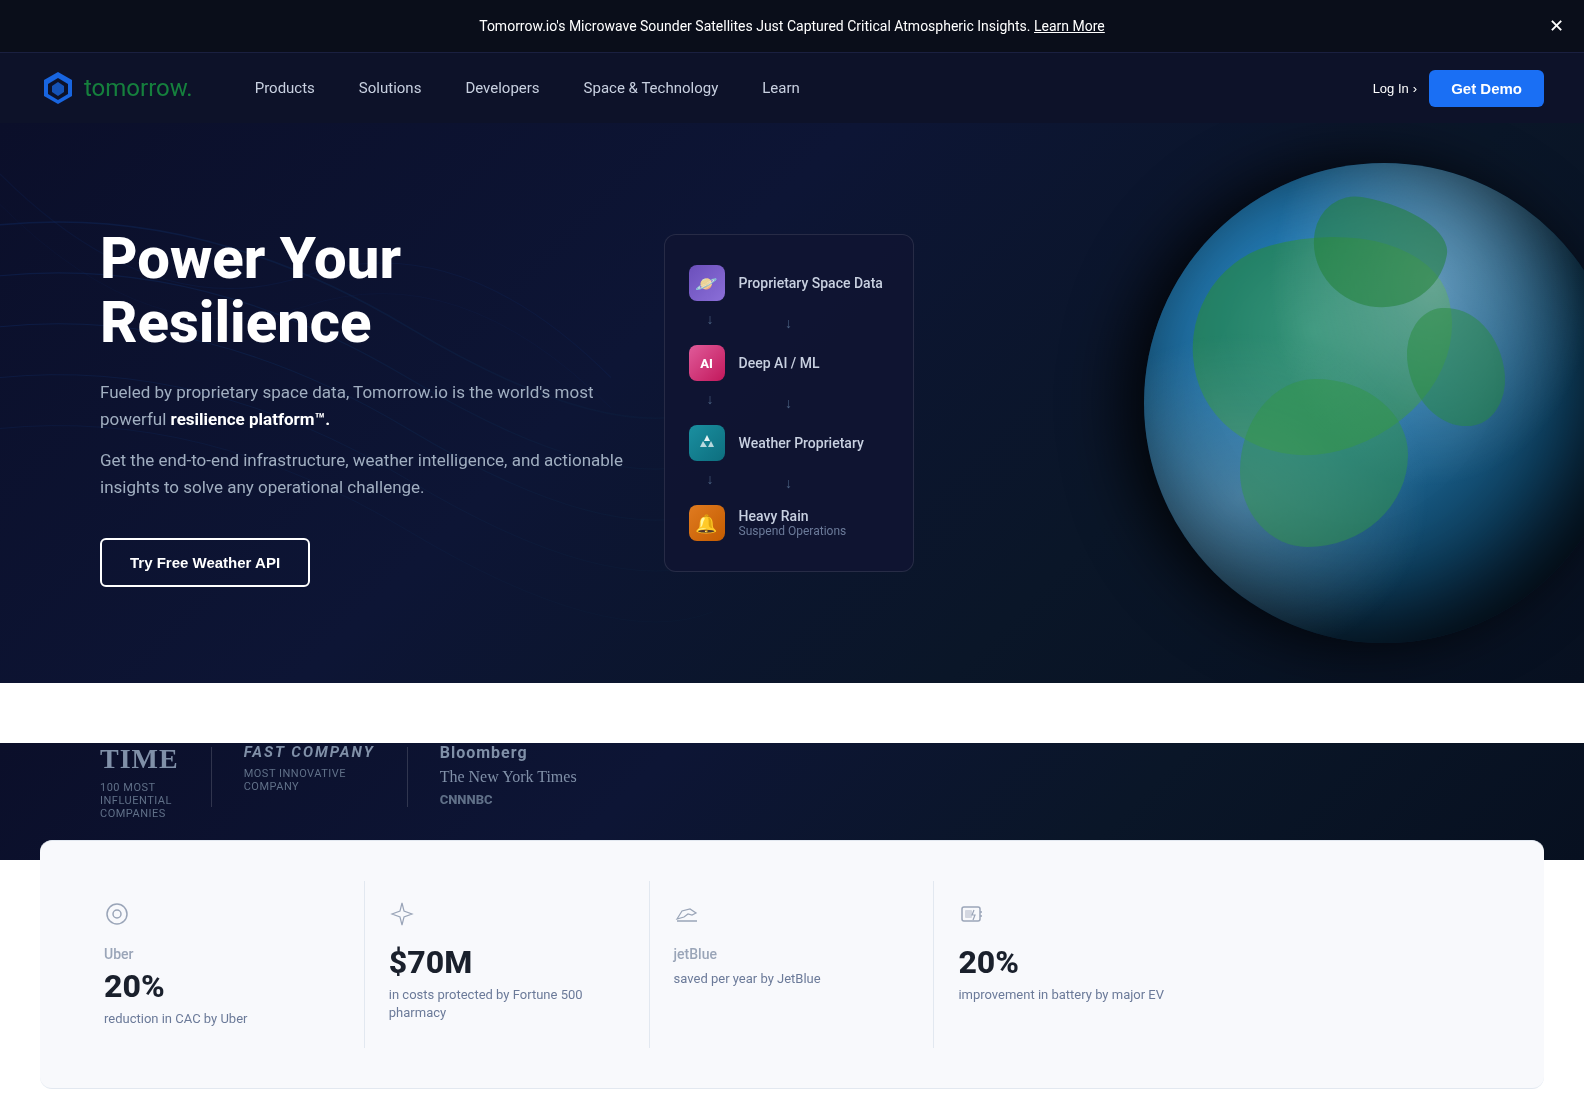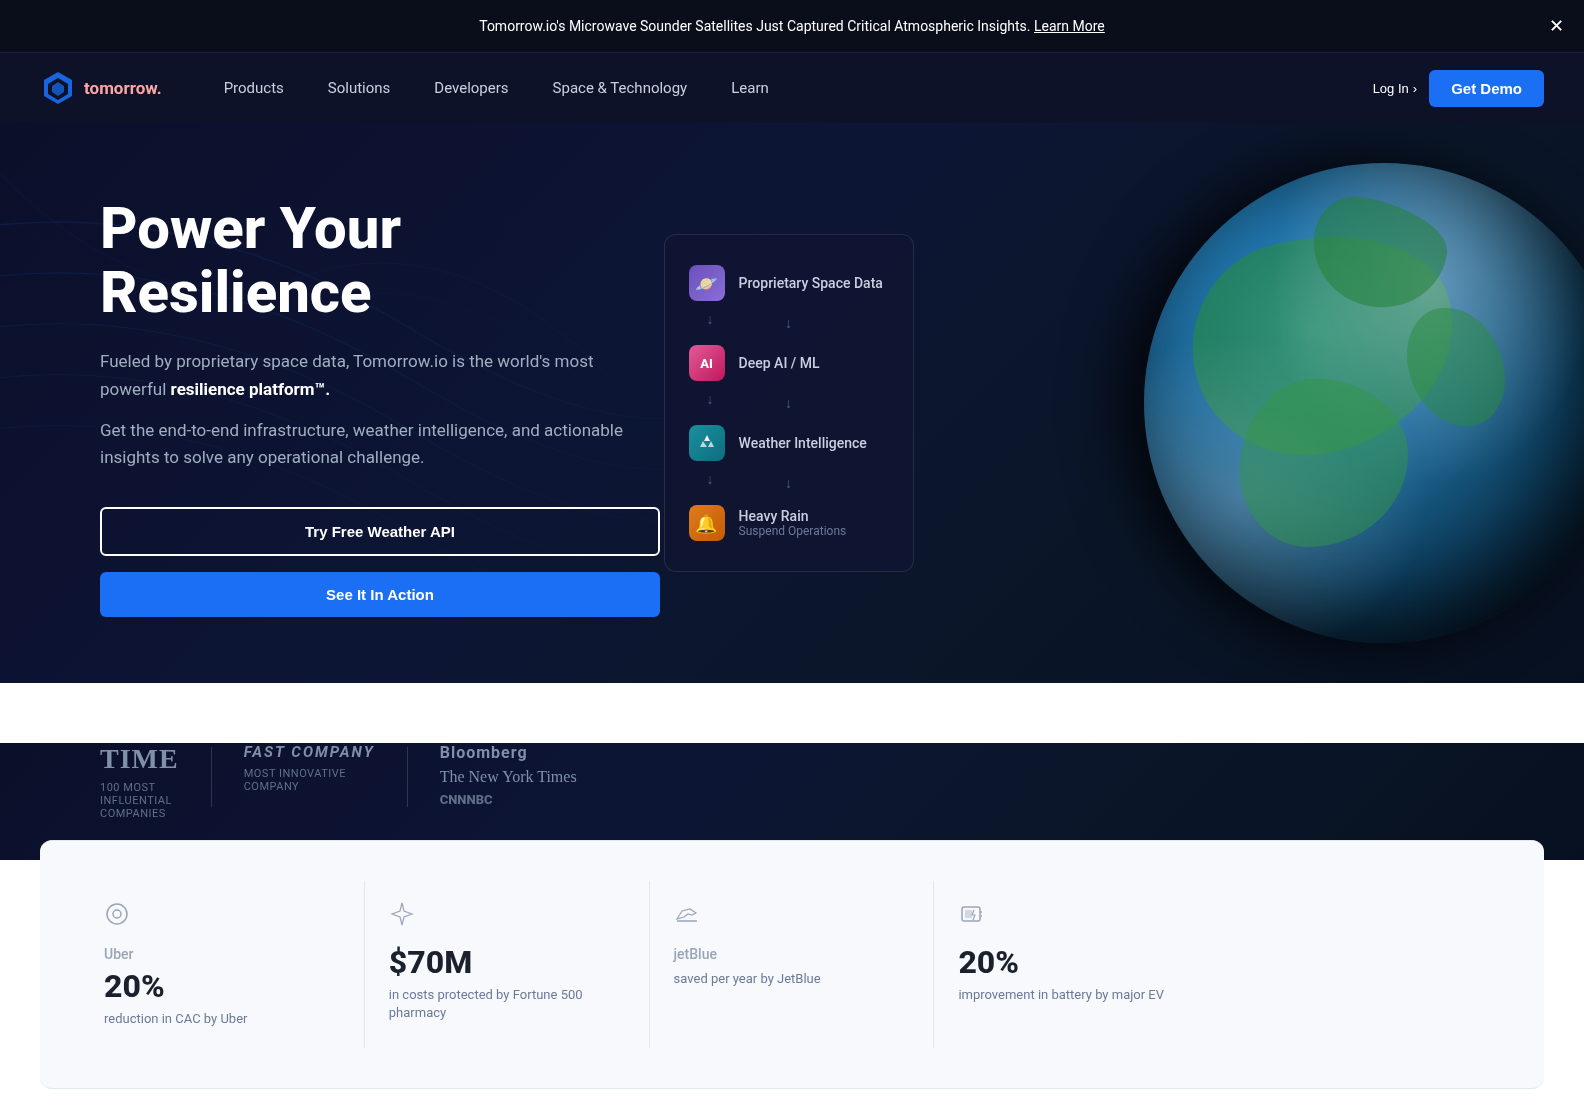--- a/index.html
+++ b/index.html
@@ -44,23 +44,23 @@
       align-items: center;
       gap: 8px;
       margin-right: 40px;
       text-decoration: none;
     }
     .logo-icon {
       width: 36px;
       height: 36px;
     }
     .logo-text {
-      color: #fca5a5;
-      font-size: 17px;
-      font-weight: 700;
+      color: #15803d;
+      font-size: 24px;
+      font-weight: 400;
     }
     .nav-links {
       display: flex;
       align-items: center;
       gap: 0;
       flex: 1;
     }
     .nav-item {
       color: #c8d0e0;
       font-size: 15px;
@@ -138,21 +138,20 @@
     .hero-subtitle strong { color: #fff; font-weight: 700; }
     .hero-desc {
       color: #a0aec0;
       font-size: 17px;
       line-height: 1.6;
       margin-bottom: 36px;
     }
     .hero-buttons {
       display: flex;
       gap: 16px;
-      flex-direction: column;
     }
     .btn-outline {
       border: 2px solid #fff;
       color: #fff;
       background: transparent;
       padding: 14px 28px;
       border-radius: 6px;
       font-size: 15px;
       font-weight: 600;
       cursor: pointer;
@@ -409,21 +408,20 @@
     <h1 class="hero-title">
       <span>Power Your</span><br>
       <span>Resilience</span>
     </h1>
     <p class="hero-subtitle">
       <span>Fueled by proprietary space data, Tomorrow.io is the world's most powerful </span><strong>resilience platform™.</strong>
     </p>
     <p class="hero-desc">Get the end-to-end infrastructure, weather intelligence, and actionable insights to solve any operational challenge.</p>
     <div class="hero-buttons">
       <button class="btn-outline">Try Free Weather API</button>
-      <button class="btn-primary">See It In Action</button>
     </div>
   </div>
 
   <div class="hero-visual">
 
     <div class="earth-container">
       <div class="earth-globe">
         <div class="cloud-overlay"></div>
 
         <div style="position:absolute;top:8%;left:35%;width:28%;height:22%;background:rgba(35,130,55,0.55);border-radius:30% 70% 50% 50% / 40% 40% 60% 60%;transform:rotate(10deg);"></div>
@@ -443,21 +441,21 @@
       </div>
       <div style="display:flex;justify-content:center;padding:4px 0;color:#4a6080;font-size:14px;">↓</div>
       <div class="pipeline-item">
         <div class="pipeline-icon icon-weather">
           <svg width="20" height="20" viewBox="0 0 20 20" fill="none">
             <path d="M10 2L13 8H7L10 2Z" fill="white" opacity="0.9"></path>
             <path d="M6 8L3 14H10L6 8Z" fill="white" opacity="0.7"></path>
             <path d="M14 8L11 14H17L14 8Z" fill="white" opacity="0.7"></path>
           </svg>
         </div>
-        <span class="pipeline-label">Weather Intelligence</span>
+        <span class="pipeline-label">Weather Proprietary</span>
       </div>
       <div style="display:flex;justify-content:center;padding:4px 0;color:#4a6080;font-size:14px;">↓</div>
       <div class="pipeline-item">
         <div class="pipeline-icon icon-alert">🔔</div>
         <div>
           <div class="pipeline-label">Heavy Rain</div>
           <div class="pipeline-sublabel">Suspend Operations</div>
         </div>
       </div>
     </div>

